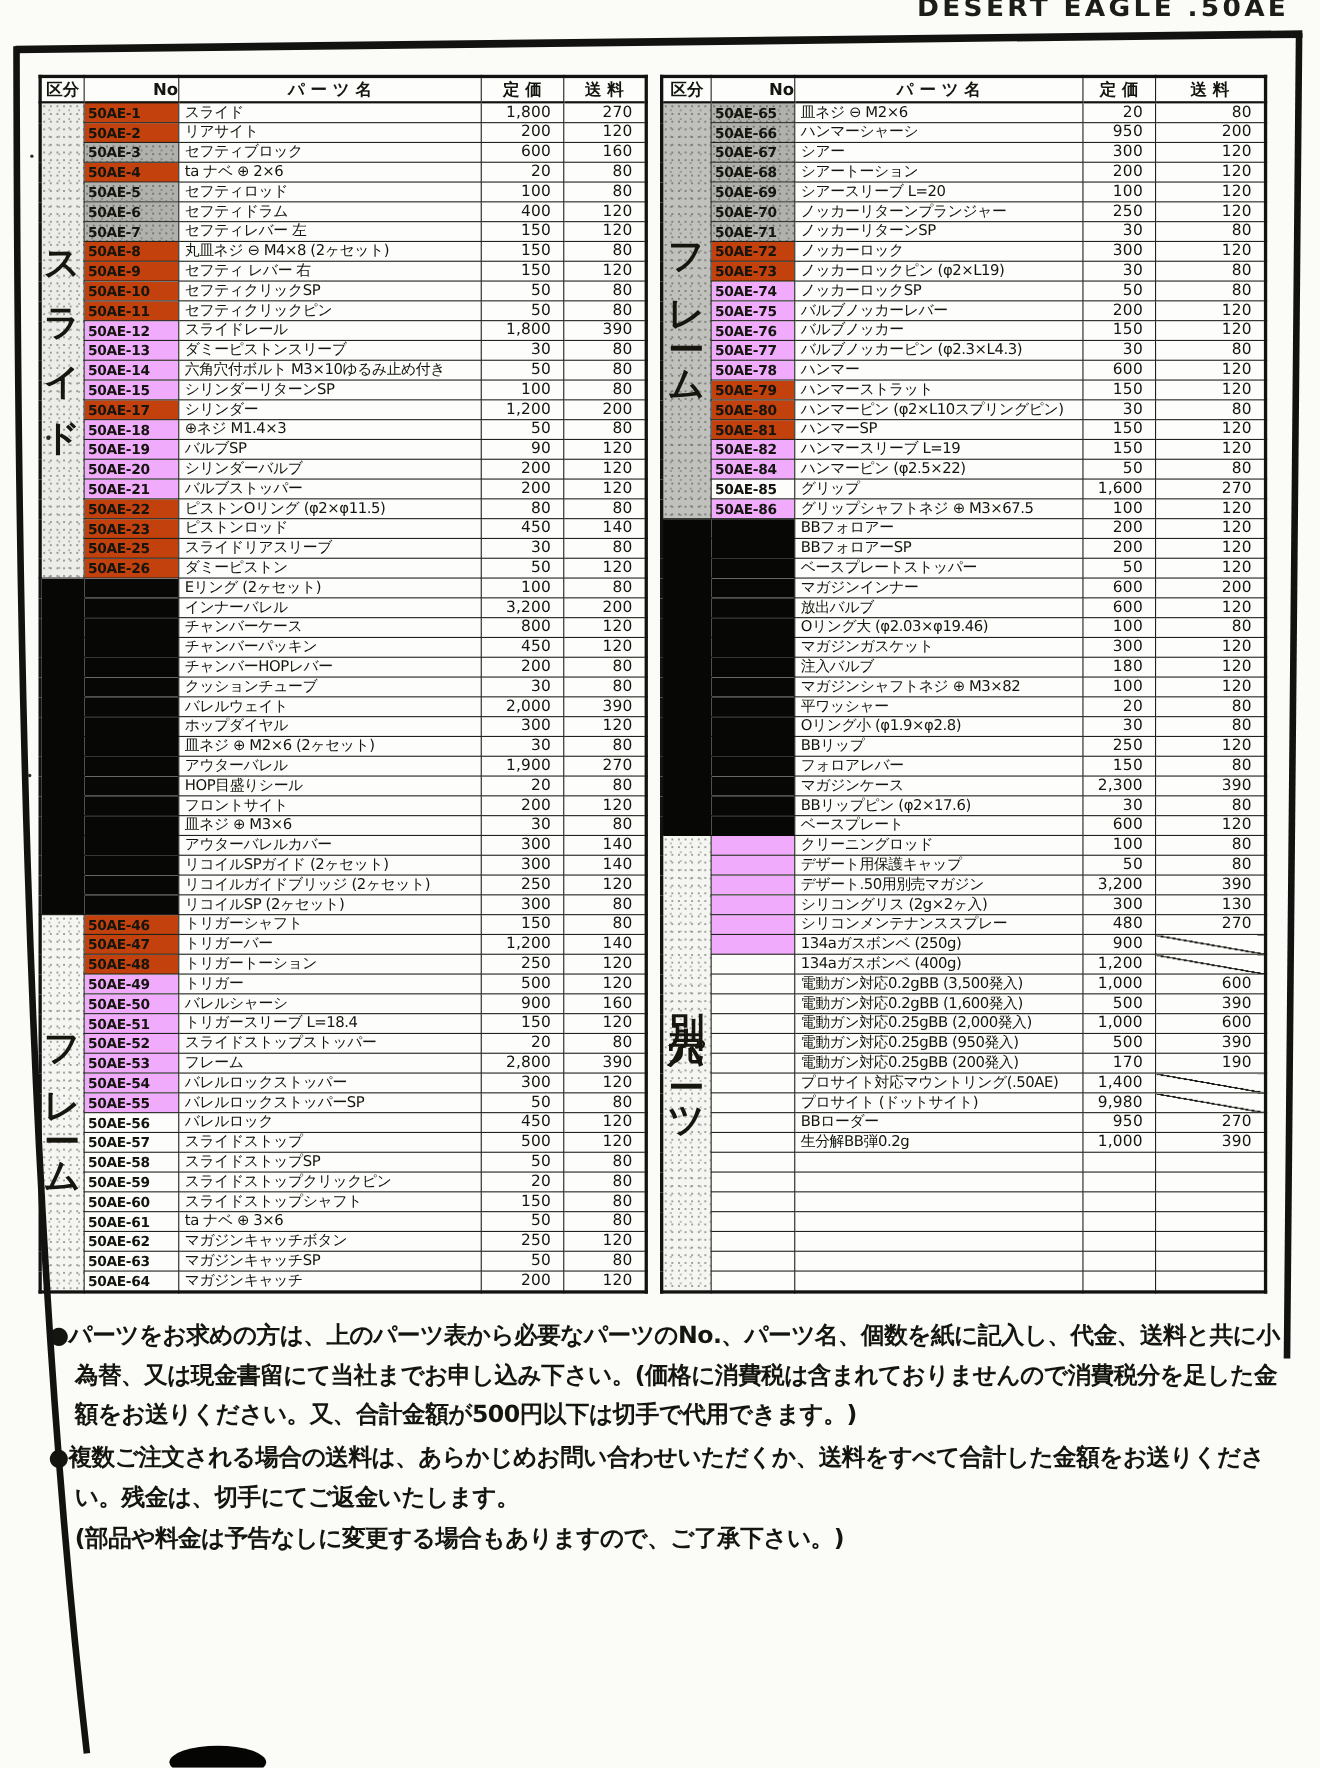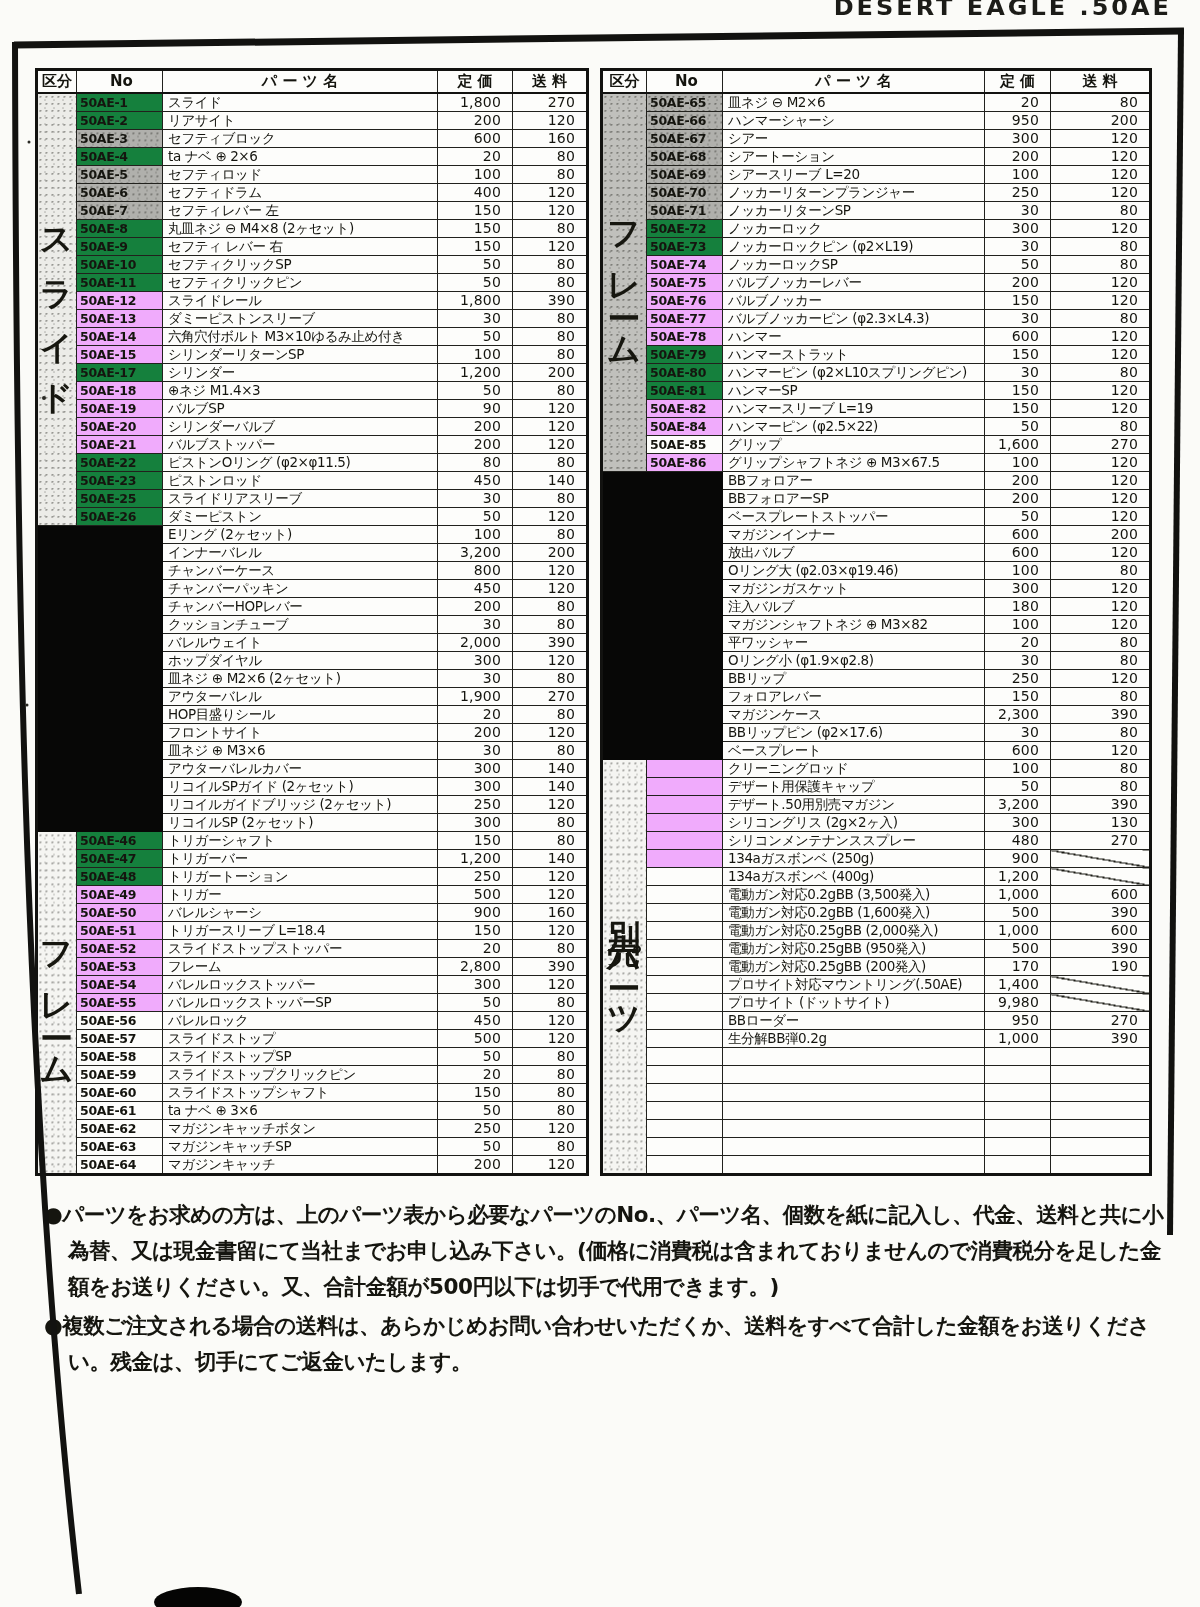--- a/index.html
+++ b/index.html
@@ -28,21 +28,21 @@
   }
   #table-left  { left:35px;  top:68px; width:551px; }
   #table-right { left:600px; top:68px; width:549px; }
   .parts-table th, .parts-table td {
     border:1px solid #21211d; padding:0; overflow:hidden;
   }
   .parts-table thead th {
     height:21px; font-size:15px; font-weight:bold; line-height:21px;
     border-bottom:2px solid #121210; background:#fdfdfb; text-align:center;
   }
-  .parts-table thead th.h-no { text-align:center; padding-left:4px; }
+  .parts-table thead th.h-no { text-align:right; padding-left:4px; }
   .parts-table tbody td { height:17px; line-height:17px; }
   td.no-cell {
     font-size:12.5px; font-weight:bold; padding-left:3px; white-space:nowrap;
     letter-spacing:-.3px;
   }
   td.name-cell {
     font-size:13.5px; padding:0 2px 0 5px; white-space:nowrap; letter-spacing:-.4px;
   }
   td.num { font-size:14px; text-align:right; padding-right:11px; letter-spacing:.2px; }
   td.kubun { text-align:center; vertical-align:middle; }
@@ -55,21 +55,21 @@
     background-image:
       radial-gradient(circle at 30% 40%, rgba(25,25,20,.40) 0 .8px, transparent 1.1px),
       radial-gradient(circle at 72% 78%, rgba(25,25,20,.30) 0 .7px, transparent 1px);
     background-size:6px 7px, 9px 8px;
   }
   .tex-dark    { background-color:#c0c0bc; }
   .tex-light   { background-color:#ececE8; }
   .tex-lighter { background-color:#f5f5f2; }
   .s0 { background:transparent; }
   .s1 { background-color:#f0abfc; }
-  .s2 { background-color:#15803d; }
+  .s2 { background-color:#c2410c; }
   .s3 { background-color:#b0b0ac; }
   .blackout { background:#070706 !important; border-color:#070706 !important; color:#070706; }
   .diag {
     background-image:linear-gradient(to top right,
       transparent 48%, #1b1b15 48%, #1b1b15 52%, transparent 52%);
   }
 
   
   #notes { position:absolute; left:44px; top:1194px; width:1128px; z-index:3; }
   #notes-title {
@@ -854,20 +854,21 @@
           <td class="num"></td>
         </tr>
       </tbody>
     </table>
   </div>
 
 <div id="notes">
   <div id="bullets-mount">
       <p class="bullet">●パーツをお求めの方は、上のパーツ表から必要なパーツのNo.、パーツ名、個数を紙に記入し、代金、送料と共に小為替、又は現金書留にて当社までお申し込み下さい。(価格に消費税は含まれておりませんので消費税分を足した金額をお送りください。又、合計金額が500円以下は切手で代用できます。)</p>
       <p class="bullet">●複数ご注文される場合の送料は、あらかじめお問い合わせいただくか、送料をすべて合計した金額をお送りください。残金は、切手にてご返金いたします。</p>
+      <p class="bullet cont">(部品や料金は予告なしに変更する場合もありますので、ご了承下さい。)</p>
     </div>
 </div>
 
 <svg id="frame" width="1200" height="1607" viewBox="0 0 1200 1607">
   <path d="M14,45 L1184,31" stroke="#121210" stroke-width="7" fill="none"></path>
   <path d="M15,42 C16,480 20,1080 79,1594" stroke="#121210" stroke-width="6" fill="none"></path>
   <path d="M1181,30 L1170,1235" stroke="#121210" stroke-width="6" fill="none"></path>
   <ellipse cx="198" cy="1602" rx="44" ry="15" fill="#050504"></ellipse>
   <circle cx="29" cy="142" r="1.5" fill="#2a2a24"></circle>
   <circle cx="44" cy="398" r="2" fill="#2a2a24"></circle>

